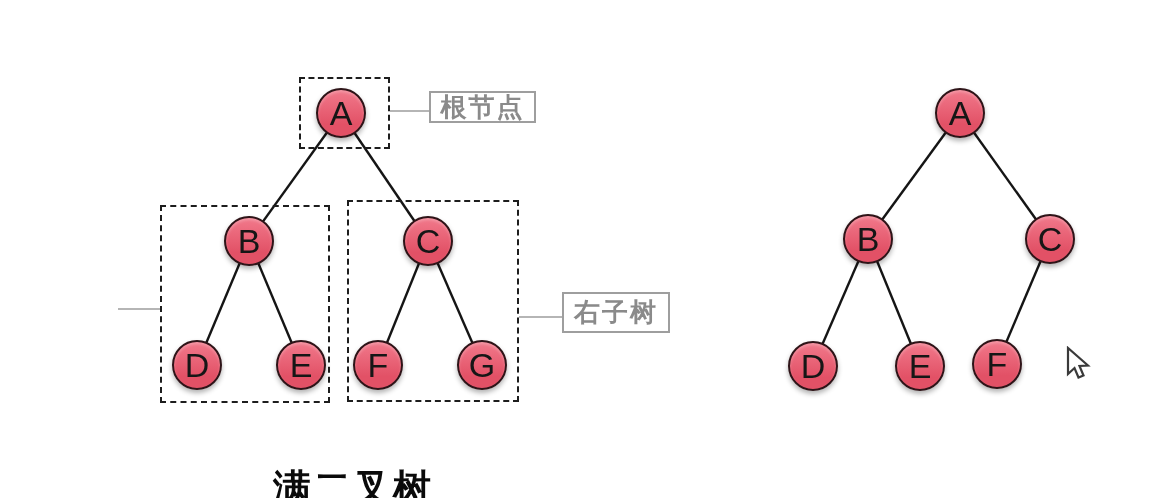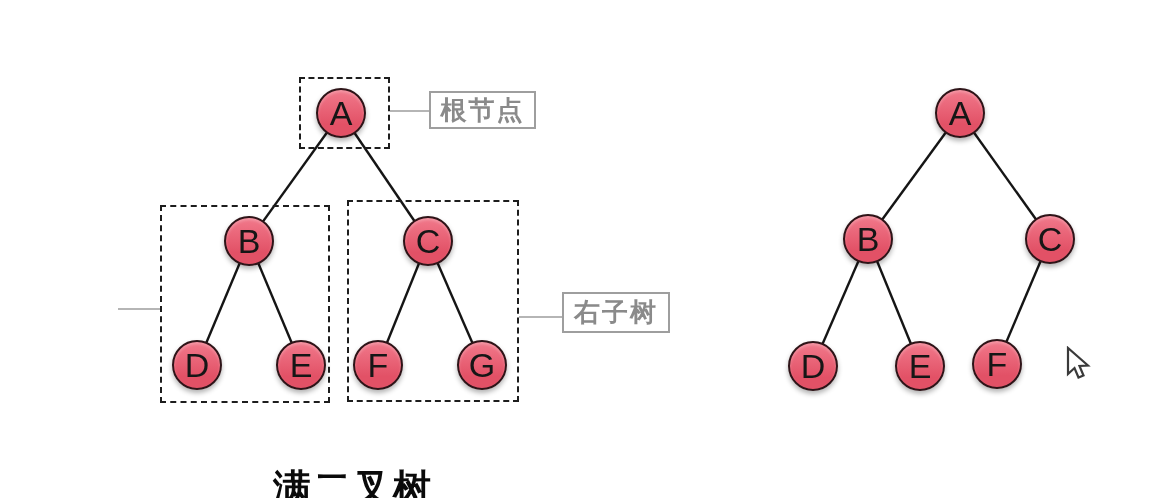--- a/index.html
+++ b/index.html
@@ -89,21 +89,21 @@
   </svg>
 
   <div class="dashed-box" style="left:299px;top:77px;width:91px;height:72px;"></div>
   <div class="dashed-box" style="left:160px;top:205px;width:170px;height:198px;"></div>
   <div class="dashed-box" style="left:347px;top:200px;width:172px;height:202px;"></div>
 
   <div class="connector" style="left:390px;top:110px;width:39px;"></div>
   <div class="connector" style="left:118px;top:308px;width:42px;"></div>
   <div class="connector" style="left:519px;top:316px;width:43px;"></div>
 
-  <div class="annotation" style="left:429px;top:91px;width:107px;height:38px;">根节点</div>
+  <div class="annotation" style="left:429px;top:91px;width:107px;height:32px;">根节点</div>
   <div class="annotation" style="left:562px;top:292px;width:108px;height:41px;">右子树</div>
 
   <div class="node" style="left:316px;top:88px;">A</div>
   <div class="node" style="left:224px;top:216px;">B</div>
   <div class="node" style="left:403px;top:216px;">C</div>
   <div class="node" style="left:172px;top:340px;">D</div>
   <div class="node" style="left:276px;top:340px;">E</div>
   <div class="node" style="left:353px;top:340px;">F</div>
   <div class="node" style="left:457px;top:340px;">G</div>
 

